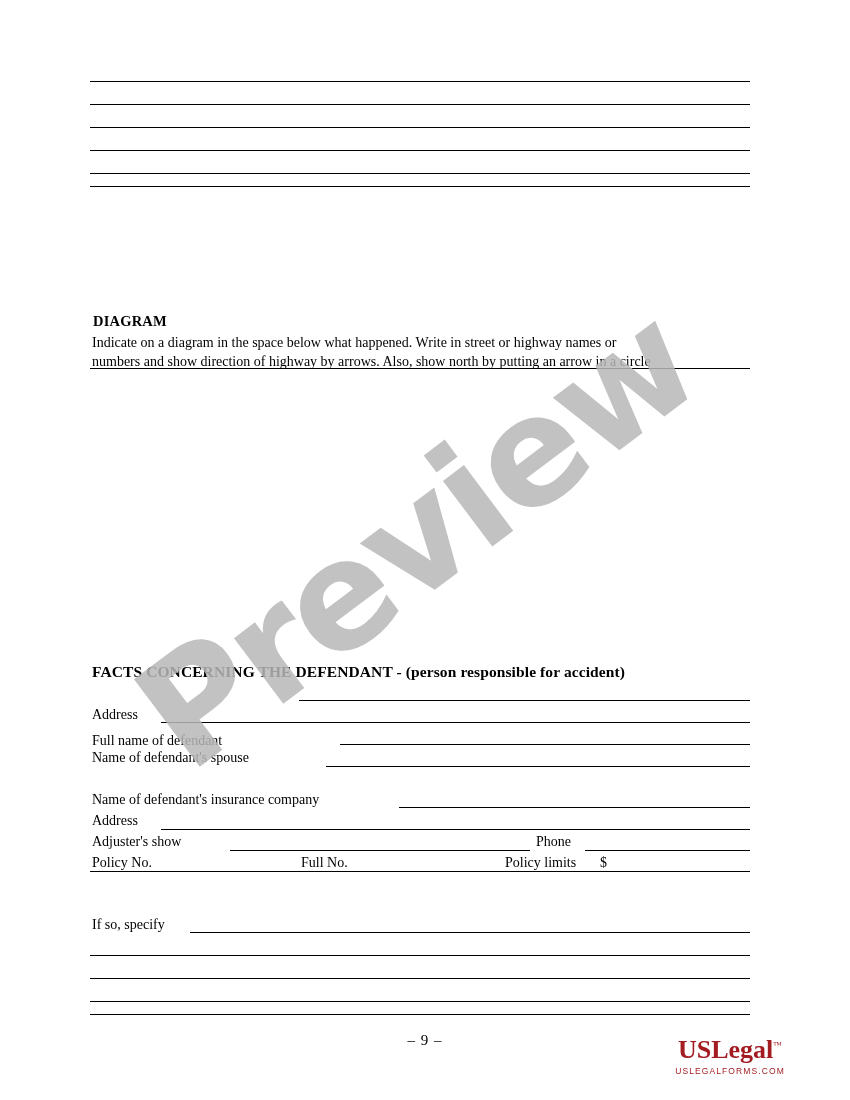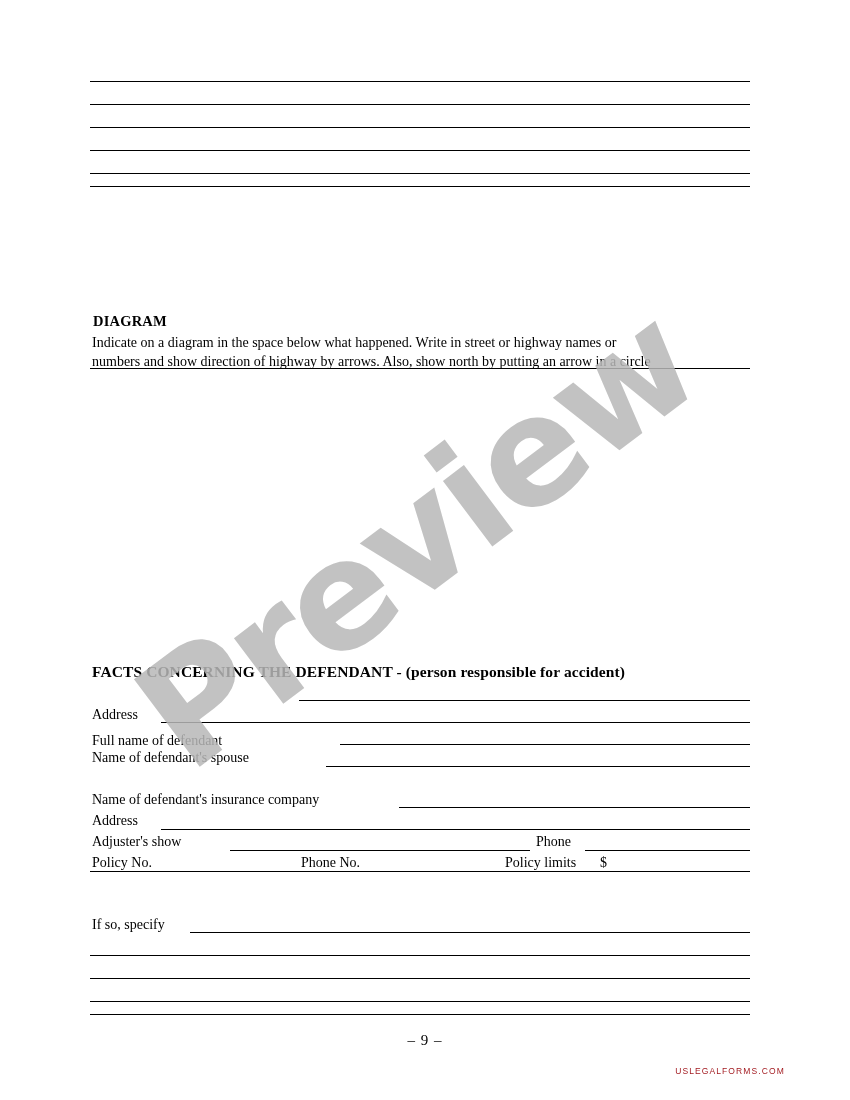--- a/index.html
+++ b/index.html
@@ -163,37 +163,38 @@
 
   <div class="txt" style="left:92px; top:811px;">Address</div>
   <div class="rule" style="left:161px; top:829px; width:589px;"></div>
 
   <div class="txt" style="left:92px; top:832px;">Adjuster's show</div>
   <div class="rule" style="left:230px; top:850px; width:300px;"></div>
   <div class="txt" style="left:536px; top:832px;">Phone</div>
   <div class="rule" style="left:585px; top:850px; width:165px;"></div>
 
   <div class="txt" style="left:92px; top:853px;">Policy No.</div>
-  <div class="txt" style="left:301px; top:853px;">Phone No.</div>
+  <div class="txt" style="left:301px; top:853px;">Full No.</div>
   <div class="txt" style="left:498px; top:853px;margin-left:7px;">Policy limits</div>
   <div class="txt" style="left:600px; top:853px;">$</div>
   <div class="rule" style="left:90px; top:871px; width:660px;"></div>
 
 
   <div class="txt" style="left:92px; top:915px;">If so, specify</div>
   <div class="rule" style="left:190px; top:932px; width:560px;"></div>
 
   <div class="rule" style="left:90px; top:955px; width:660px;"></div>
   <div class="rule" style="left:90px; top:978px; width:660px;"></div>
   <div class="rule" style="left:90px; top:1001px; width:660px;"></div>
   <div class="rule" style="left:90px; top:1014px; width:660px;"></div>
 
   <div class="page-number" style="left:0; top:1032px;">–  9  –</div>
 
   <div class="watermark">
     <div class="watermark-text">Preview</div>
   </div>
 
   <div class="logo">
+    <div class="logo-main"><span class="us">US</span><span class="legal">Legal</span><span class="logo-tm">™</span></div>
     <div class="logo-sub">USLEGALFORMS.COM</div>
   </div>
 
 </div>
 
 </body></html>

